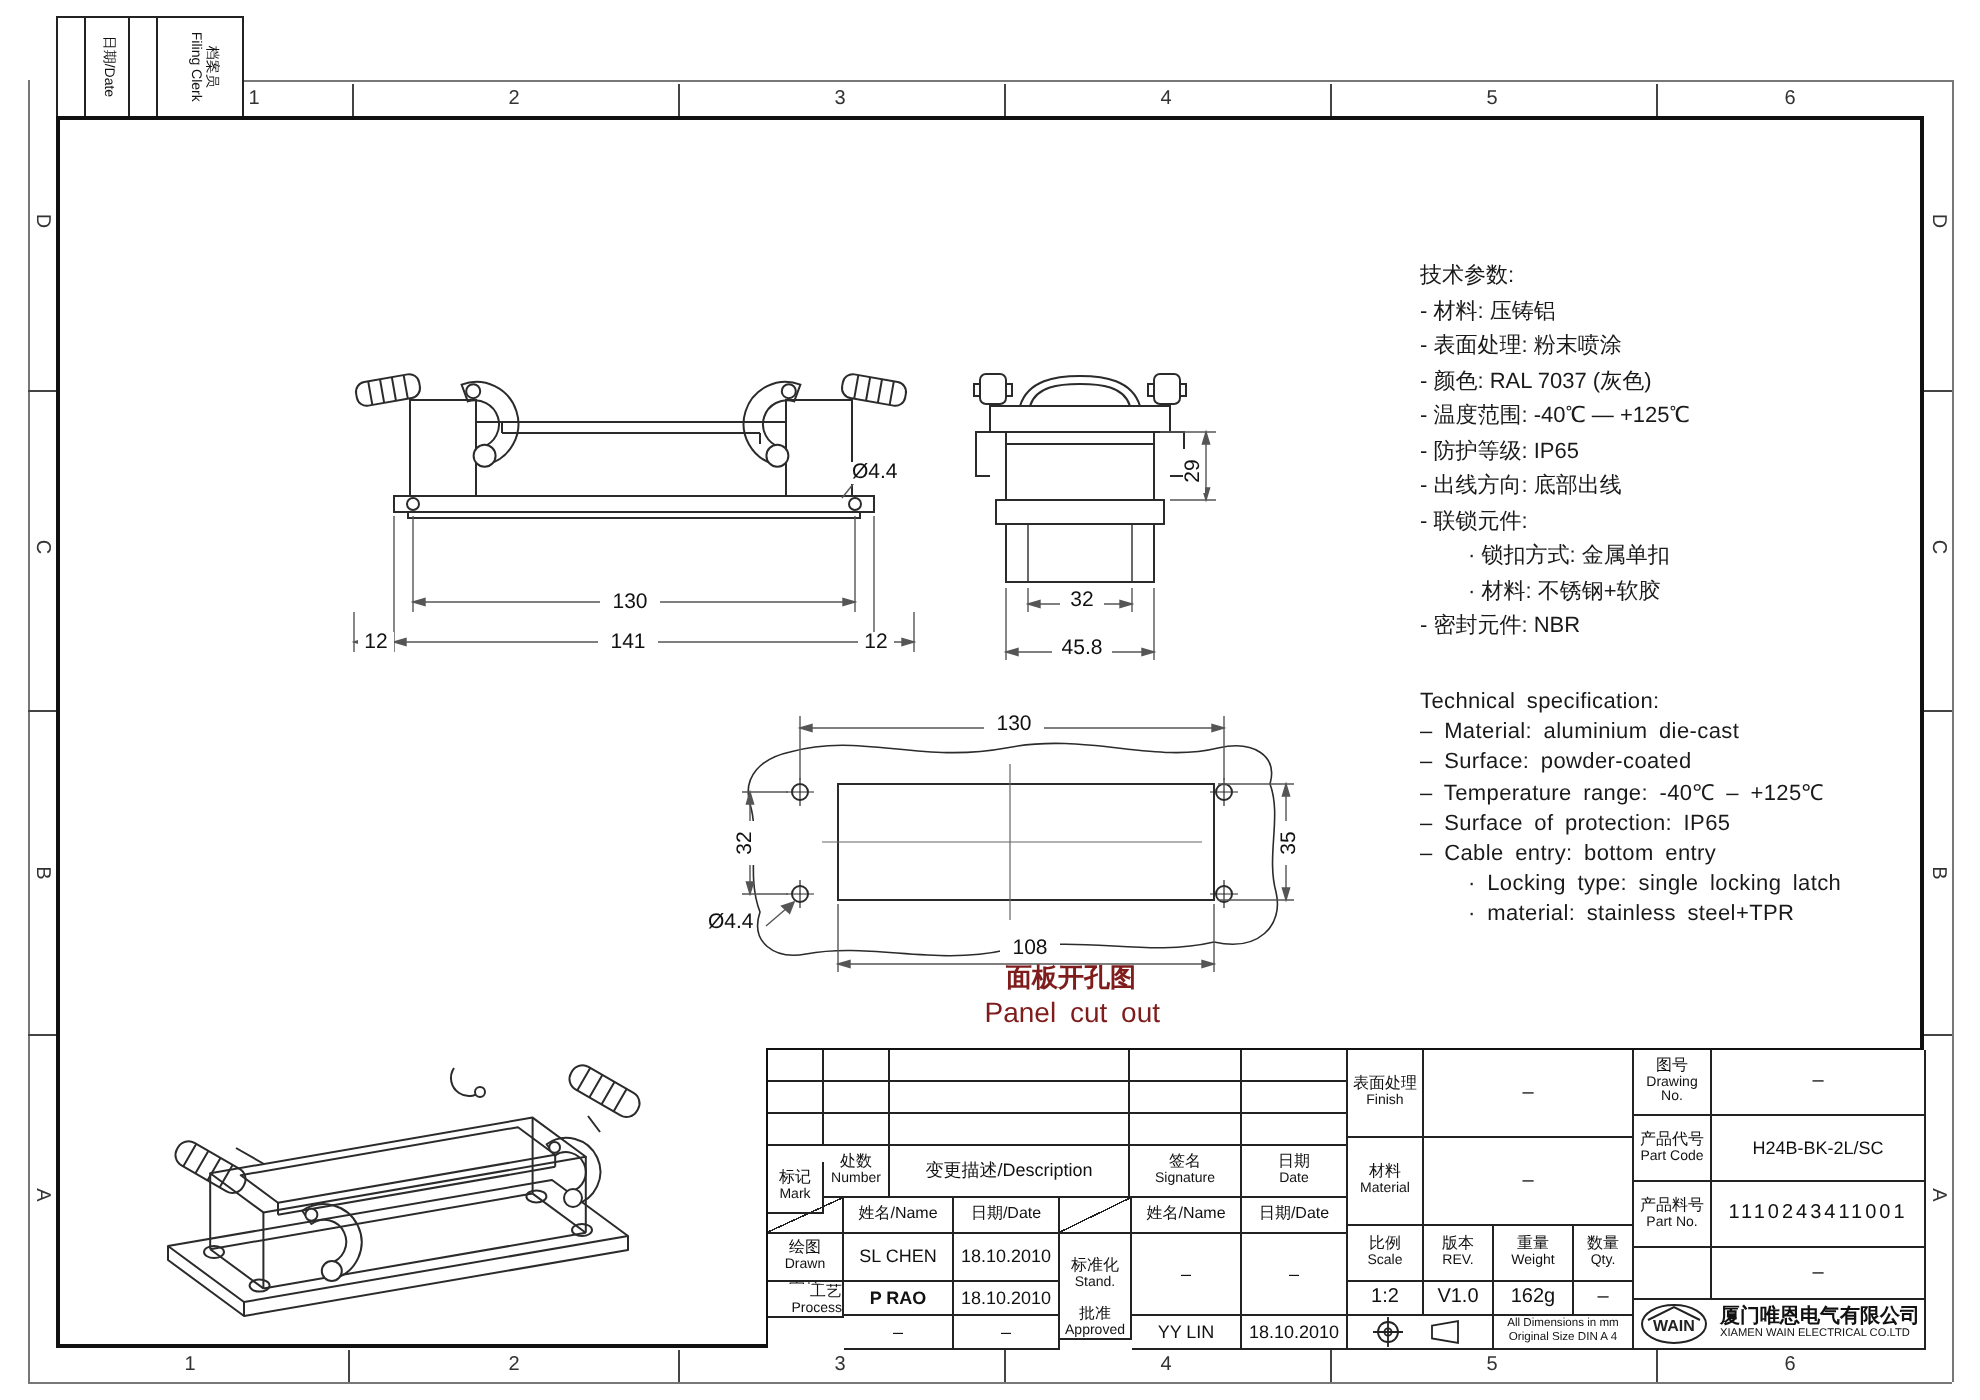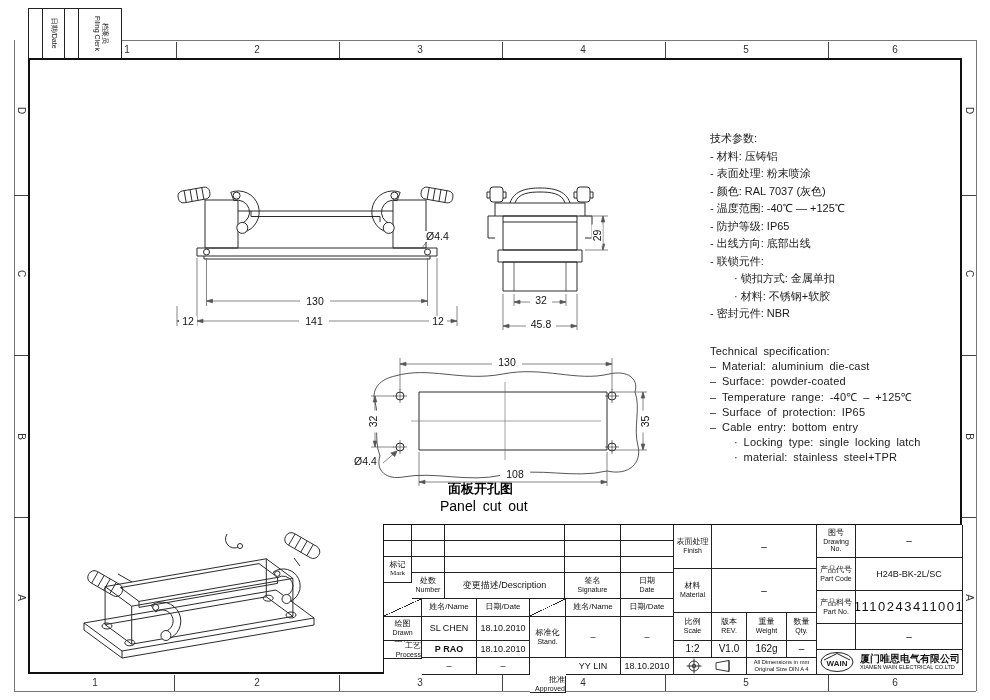--- a/index.html
+++ b/index.html
@@ -14,29 +14,29 @@
   .ccell{position:absolute;border-right:1px solid #222;box-sizing:border-box;height:100%;
     display:flex;align-items:center;justify-content:center;}
   .vlab{font-size:7px;white-space:nowrap;text-align:center;line-height:1.2;}
   .spec{position:absolute;color:#1a1a1a;}
   .spec div{white-space:nowrap;}
   .cn{font-size:11px;line-height:17.5px;}
   .en{font-size:11px;line-height:15.2px;letter-spacing:.2px;word-spacing:2.5px;}
   .ind{padding-left:24px;}
   .dim{position:absolute;font-size:10.5px;background:#fff;color:#111;text-align:center;
     line-height:11px;white-space:nowrap;padding:0 1px;}
-  .cap{position:absolute;text-align:left;color:#000000;}
+  .cap{position:absolute;text-align:right;color:#7f1d1d;}
   .tb{position:absolute;left:383px;top:524px;width:579px;height:150px;background:#fff;
     border-left:1.5px solid #111;border-top:1.5px solid #111;box-sizing:border-box;}
   .cell{position:absolute;border-right:1px solid #222;border-bottom:1px solid #222;box-sizing:border-box;
     display:flex;flex-direction:column;align-items:center;justify-content:center;text-align:center;
     line-height:1.12;overflow:hidden;background:#fff;}
   .diag{background:linear-gradient(to bottom right,transparent 48.8%,#222 48.8%,#222 51.2%,transparent 51.2%);}
   .c8{font-size:8px;} .e7{font-size:7px;} .v9{font-size:9px;text-align:right;} .v10{font-size:10px;}
-  .pno{font-size:13px;letter-spacing:1.5px;}
+  .pno{font-size:10px;letter-spacing:1.5px;}
   svg{position:absolute;overflow:visible;}
   svg *{vector-effect:non-scaling-stroke;}
   .note{font-size:5.8px;line-height:1.2;}
   .co-cn{font-size:10px;font-weight:bold;white-space:nowrap;}
   .co-en{font-size:5.6px;white-space:nowrap;}
 </style>
 </head>
 <body>
 
 <div class="thin" style="left:122px;top:40px;width:854px;height:1px;"></div>
@@ -286,21 +286,21 @@
   <div class="cell" style="left:28px;top:16px;width:33px;height:16px;"></div>
   <div class="cell" style="left:61px;top:16px;width:120px;height:16px;"></div>
   <div class="cell" style="left:181px;top:16px;width:56px;height:16px;"></div>
   <div class="cell" style="left:237px;top:16px;width:53px;height:16px;"></div>
   <div class="cell" style="left:0;top:32px;width:28px;height:16px;"></div>
   <div class="cell" style="left:28px;top:32px;width:33px;height:16px;"></div>
   <div class="cell" style="left:61px;top:32px;width:120px;height:16px;"></div>
   <div class="cell" style="left:181px;top:32px;width:56px;height:16px;"></div>
   <div class="cell" style="left:237px;top:32px;width:53px;height:16px;"></div>
 
-  <div class="cell" style="left:0;top:32px;width:28px;height:26px;font-family:Liberation Serif, serif;">
+  <div class="cell" style="left:0;top:56px;width:28px;height:26px;">
     <span class="c8">标记</span>
     <span class="e7">Mark</span>
   </div>
   <div class="cell" style="left:28px;top:48px;width:33px;height:26px;">
     <span class="c8">处数</span>
     <span class="e7">Number</span>
   </div>
   <div class="cell" style="left:61px;top:48px;width:120px;height:26px;">
     <span class="v9">变更描述/Description</span>
   </div>
@@ -363,21 +363,21 @@
   <div class="cell" style="left:0;top:117px;width:38px;height:17px;align-items:flex-end;">
     <span class="c8">工艺</span>
     <span class="e7">Process</span>
   </div>
   <div class="cell" style="left:38px;top:133px;width:55px;height:17px;">
     <span class="v9">–</span>
   </div>
   <div class="cell" style="left:93px;top:133px;width:53px;height:17px;">
     <span class="v9">–</span>
   </div>
-  <div class="cell" style="left:146px;top:151px;width:36px;height:17px;align-items:flex-end;">
+  <div class="cell" style="left:146px;top:128px;width:36px;height:17px;">
     <span class="c8">批准</span>
     <span class="e7">Approved</span>
   </div>
   <div class="cell" style="left:182px;top:133px;width:55px;height:17px;">
     <span class="v9">YY LIN</span>
   </div>
   <div class="cell" style="left:237px;top:133px;width:53px;height:17px;">
     <span class="v9">18.10.2010</span>
   </div>
 

